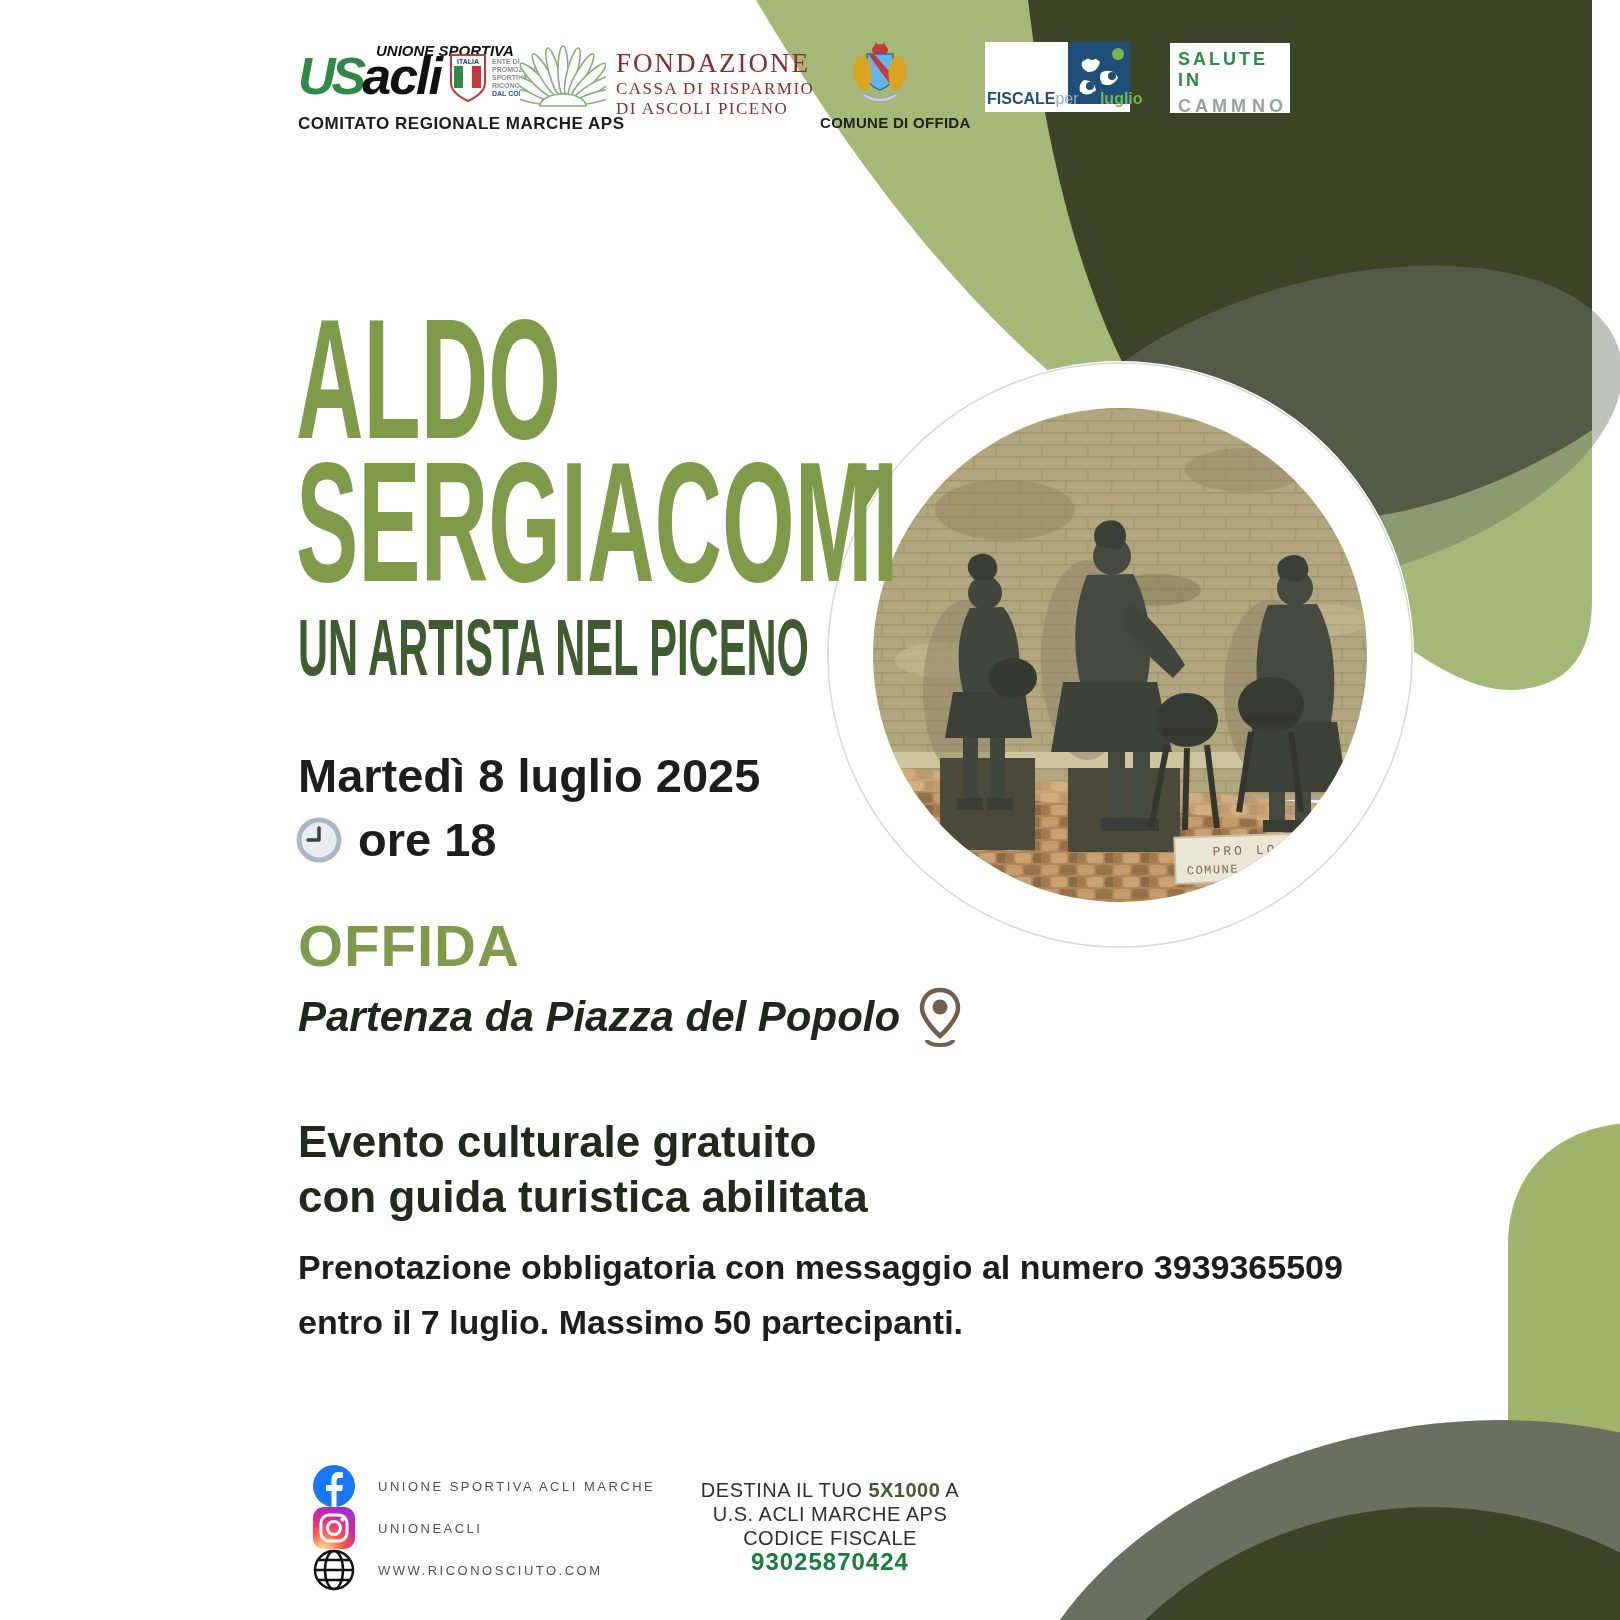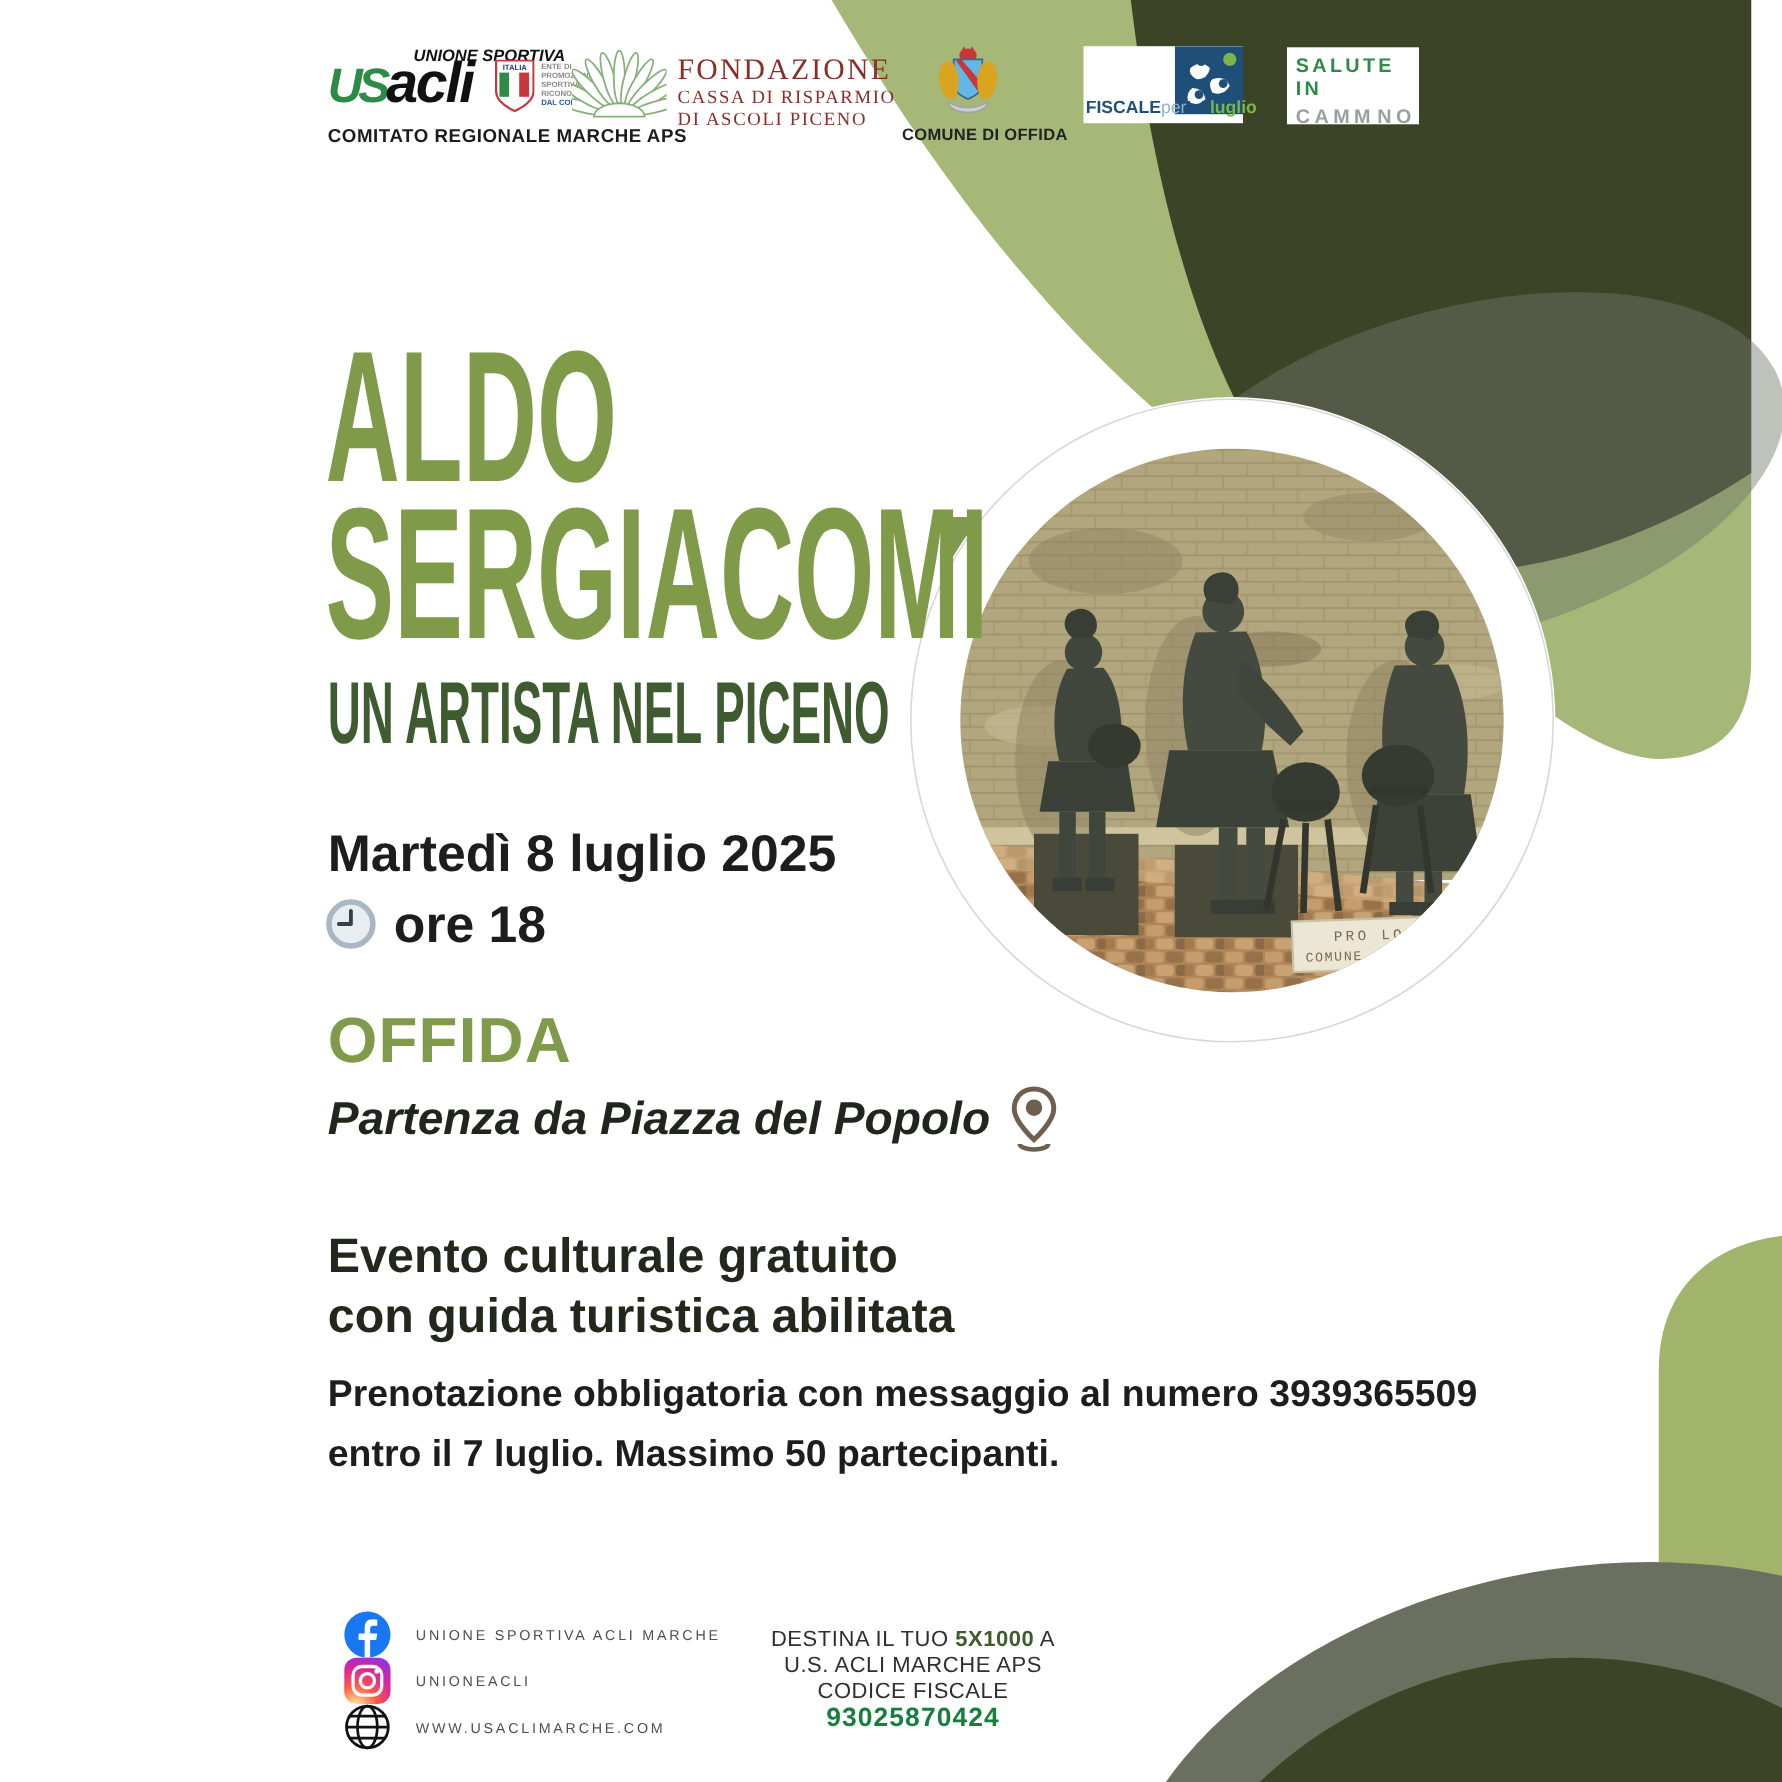--- a/index.html
+++ b/index.html
@@ -21,21 +21,21 @@
   
   .dateline{font-weight:bold;font-size:47px;color:#1d1d1d;}
   .timerow{display:flex;align-items:center;gap:16px;font-weight:bold;font-size:47px;color:#1d1d1d;}
   .place{font-weight:800;font-size:58px;color:#7f9a4b;letter-spacing:1px;}
   .meeting{display:flex;align-items:center;gap:18px;font-weight:bold;font-style:italic;font-size:42px;color:#20261d;}
   .info{font-weight:bold;font-size:44px;line-height:55px;color:#22281c;}
   .booking{font-weight:bold;font-size:34px;line-height:55px;color:#1d1d1d;}
 
   
   .uslogo-top{font-style:italic;font-weight:bold;font-size:15px;color:#111;}
-  .uslogo-us{font-weight:900;font-style:italic;font-size:44px;color:#2e8b47;letter-spacing:-4px;line-height:56px;}
+  .uslogo-us{font-weight:900;font-style:italic;font-size:52px;color:#2e8b47;letter-spacing:-4px;line-height:56px;}
   .uslogo-acli{font-weight:900;font-style:italic;font-size:52px;color:#111;letter-spacing:-2px;}
   .uslogo-note{font-size:7px;color:#8a8a8a;line-height:8px;font-weight:bold;}
   .uslogo-note b{color:#2257a5;}
   .uslogo-caption{font-weight:bold;font-size:17px;color:#1c1c1c;letter-spacing:.5px;}
   .fond-text{font-family:"Liberation Serif",serif;color:#8a2e2a;}
   .fond-l1{font-size:27px;letter-spacing:2px;}
   .fond-l2{font-size:17px;letter-spacing:1.5px;}
   .comune-caption{font-weight:bold;font-size:15px;color:#222;letter-spacing:.3px;}
   .lavoro-box{background:#fff;display:flex;align-items:flex-end;}
   .lavoro-text{font-size:16px;font-weight:bold;white-space:nowrap;}
@@ -327,21 +327,21 @@
     </svg>
     <span class="social-label">UNIONEACLI</span>
   </div>
 
   <div class="abs social-row" style="left:312px;top:1548px;">
     <svg width="44" height="44" viewBox="0 0 44 44">
       <circle cx="22" cy="22" r="19" fill="none" stroke="#111" stroke-width="2.5"></circle>
       <ellipse cx="22" cy="22" rx="9" ry="19" fill="none" stroke="#111" stroke-width="2.5"></ellipse>
       <path d="M3,22 h38 M6,12 h32 M6,32 h32" stroke="#111" stroke-width="2.5" fill="none"></path>
     </svg>
-    <span class="social-label">WWW.USACLIMARCHE.COM</span>
+    <span class="social-label">WWW.RICONOSCIUTO.COM</span>
   </div>
 
   <div class="abs donate" style="left:620px;top:1478px;">
     <div>
       <span>DESTINA IL TUO </span><span class="hl">5X1000</span><span> A</span>
     </div>
     <div>U.S. ACLI MARCHE APS</div>
     <div>CODICE FISCALE</div>
     <div class="cf">93025870424</div>
   </div>

